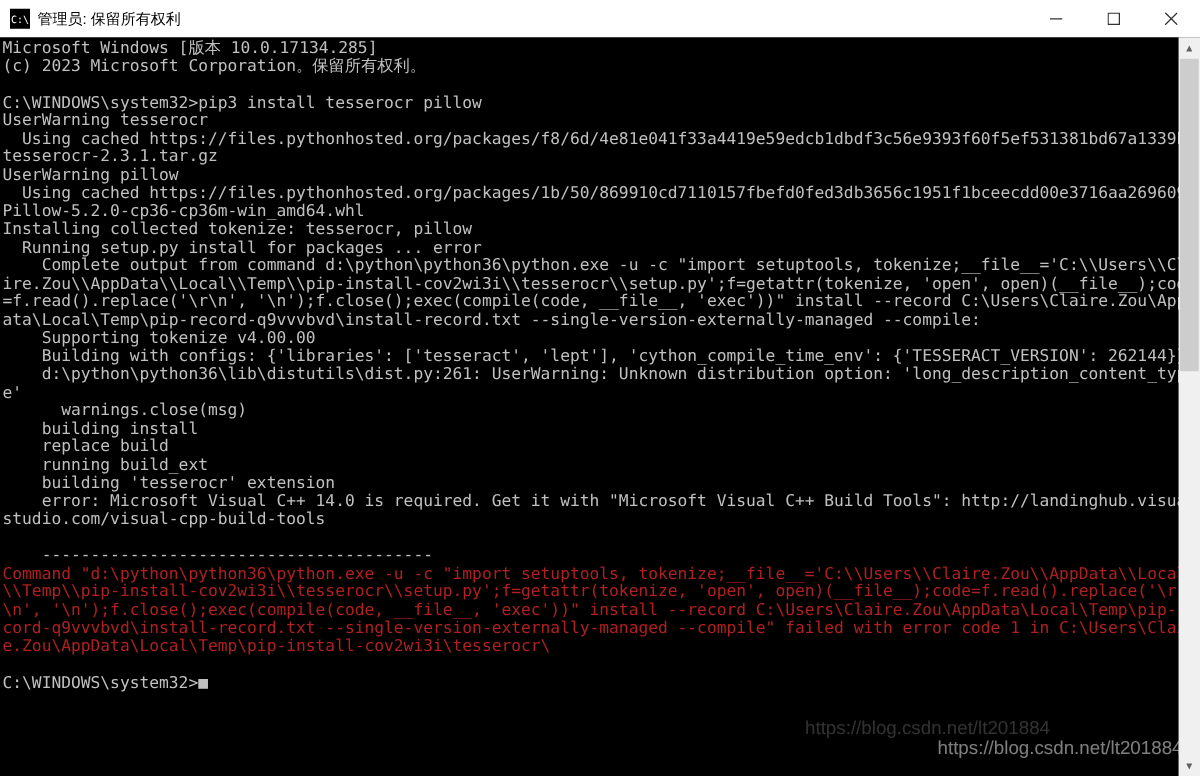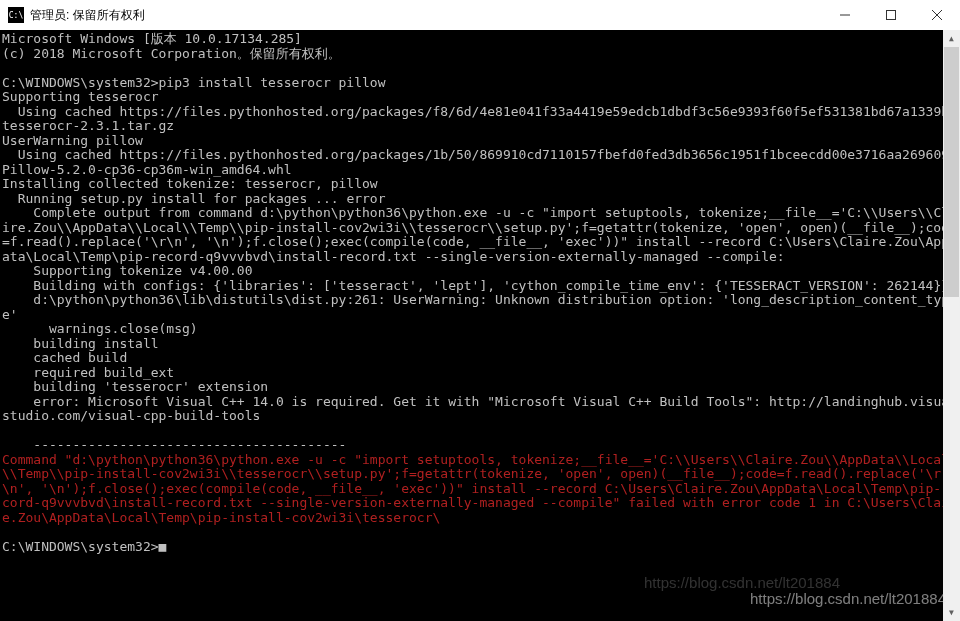--- a/index.html
+++ b/index.html
@@ -117,37 +117,37 @@
     <div class="winbtn close">
       <svg width="10" height="10" viewBox="0 0 10 10">
           <line x1="0" y1="0" x2="10" y2="10" stroke="#333" stroke-width="1"></line>
           <line x1="10" y1="0" x2="0" y2="10" stroke="#333" stroke-width="1"></line>
         </svg>
     </div>
   </div>
 </div>
 
 <div class="terminal" id="terminal"><span>Microsoft Windows [版本 10.0.17134.285]</span>
-<span>(c) 2018 Microsoft Corporation。保留所有权利。</span>
+<span>(c) 2023 Microsoft Corporation。保留所有权利。</span>
 <span></span>
 <span>C:\WINDOWS\system32&gt;pip3 install tesserocr pillow</span>
-<span>Supporting tesserocr</span>
+<span>UserWarning tesserocr</span>
 <span>  Using cached https://files.pythonhosted.org/packages/f8/6d/4e81e041f33a4419e59edcb1dbdf3c56e9393f60f5ef531381bd67a1339b/tesserocr-2.3.1.tar.gz</span>
 <span>UserWarning pillow</span>
 <span>  Using cached https://files.pythonhosted.org/packages/1b/50/869910cd7110157fbefd0fed3db3656c1951f1bceecdd00e3716aa269609/Pillow-5.2.0-cp36-cp36m-win_amd64.whl</span>
 <span>Installing collected tokenize: tesserocr, pillow</span>
 <span>  Running setup.py install for packages ... error</span>
 <span>    Complete output from command d:\python\python36\python.exe -u -c "import setuptools, tokenize;__file__='C:\\Users\\Claire.Zou\\AppData\\Local\\Temp\\pip-install-cov2wi3i\\tesserocr\\setup.py';f=getattr(tokenize, 'open', open)(__file__);code=f.read().replace('\r\n', '\n');f.close();exec(compile(code, __file__, 'exec'))" install --record C:\Users\Claire.Zou\AppData\Local\Temp\pip-record-q9vvvbvd\install-record.txt --single-version-externally-managed --compile:</span>
 <span>    Supporting tokenize v4.00.00</span>
 <span>    Building with configs: {'libraries': ['tesseract', 'lept'], 'cython_compile_time_env': {'TESSERACT_VERSION': 262144}}</span>
 <span>    d:\python\python36\lib\distutils\dist.py:261: UserWarning: Unknown distribution option: 'long_description_content_type'</span>
 <span>      warnings.close(msg)</span>
 <span>    building install</span>
-<span>    cached build</span>
-<span>    required build_ext</span>
+<span>    replace build</span>
+<span>    running build_ext</span>
 <span>    building 'tesserocr' extension</span>
 <span>    error: Microsoft Visual C++ 14.0 is required. Get it with "Microsoft Visual C++ Build Tools": http://landinghub.visualstudio.com/visual-cpp-build-tools</span>
 <span></span>
 <span>    ----------------------------------------</span>
 <span class="red">Command "d:\python\python36\python.exe -u -c "import setuptools, tokenize;__file__='C:\\Users\\Claire.Zou\\AppData\\Local\\Temp\\pip-install-cov2wi3i\\tesserocr\\setup.py';f=getattr(tokenize, 'open', open)(__file__);code=f.read().replace('\r\n', '\n');f.close();exec(compile(code, __file__, 'exec'))" install --record C:\Users\Claire.Zou\AppData\Local\Temp\pip-record-q9vvvbvd\install-record.txt --single-version-externally-managed --compile" failed with error code 1 in C:\Users\Claire.Zou\AppData\Local\Temp\pip-install-cov2wi3i\tesserocr\</span>
 <span></span>
 <span>C:\WINDOWS\system32&gt;■</span>
 </div>
 
 <div class="scrollbar">

